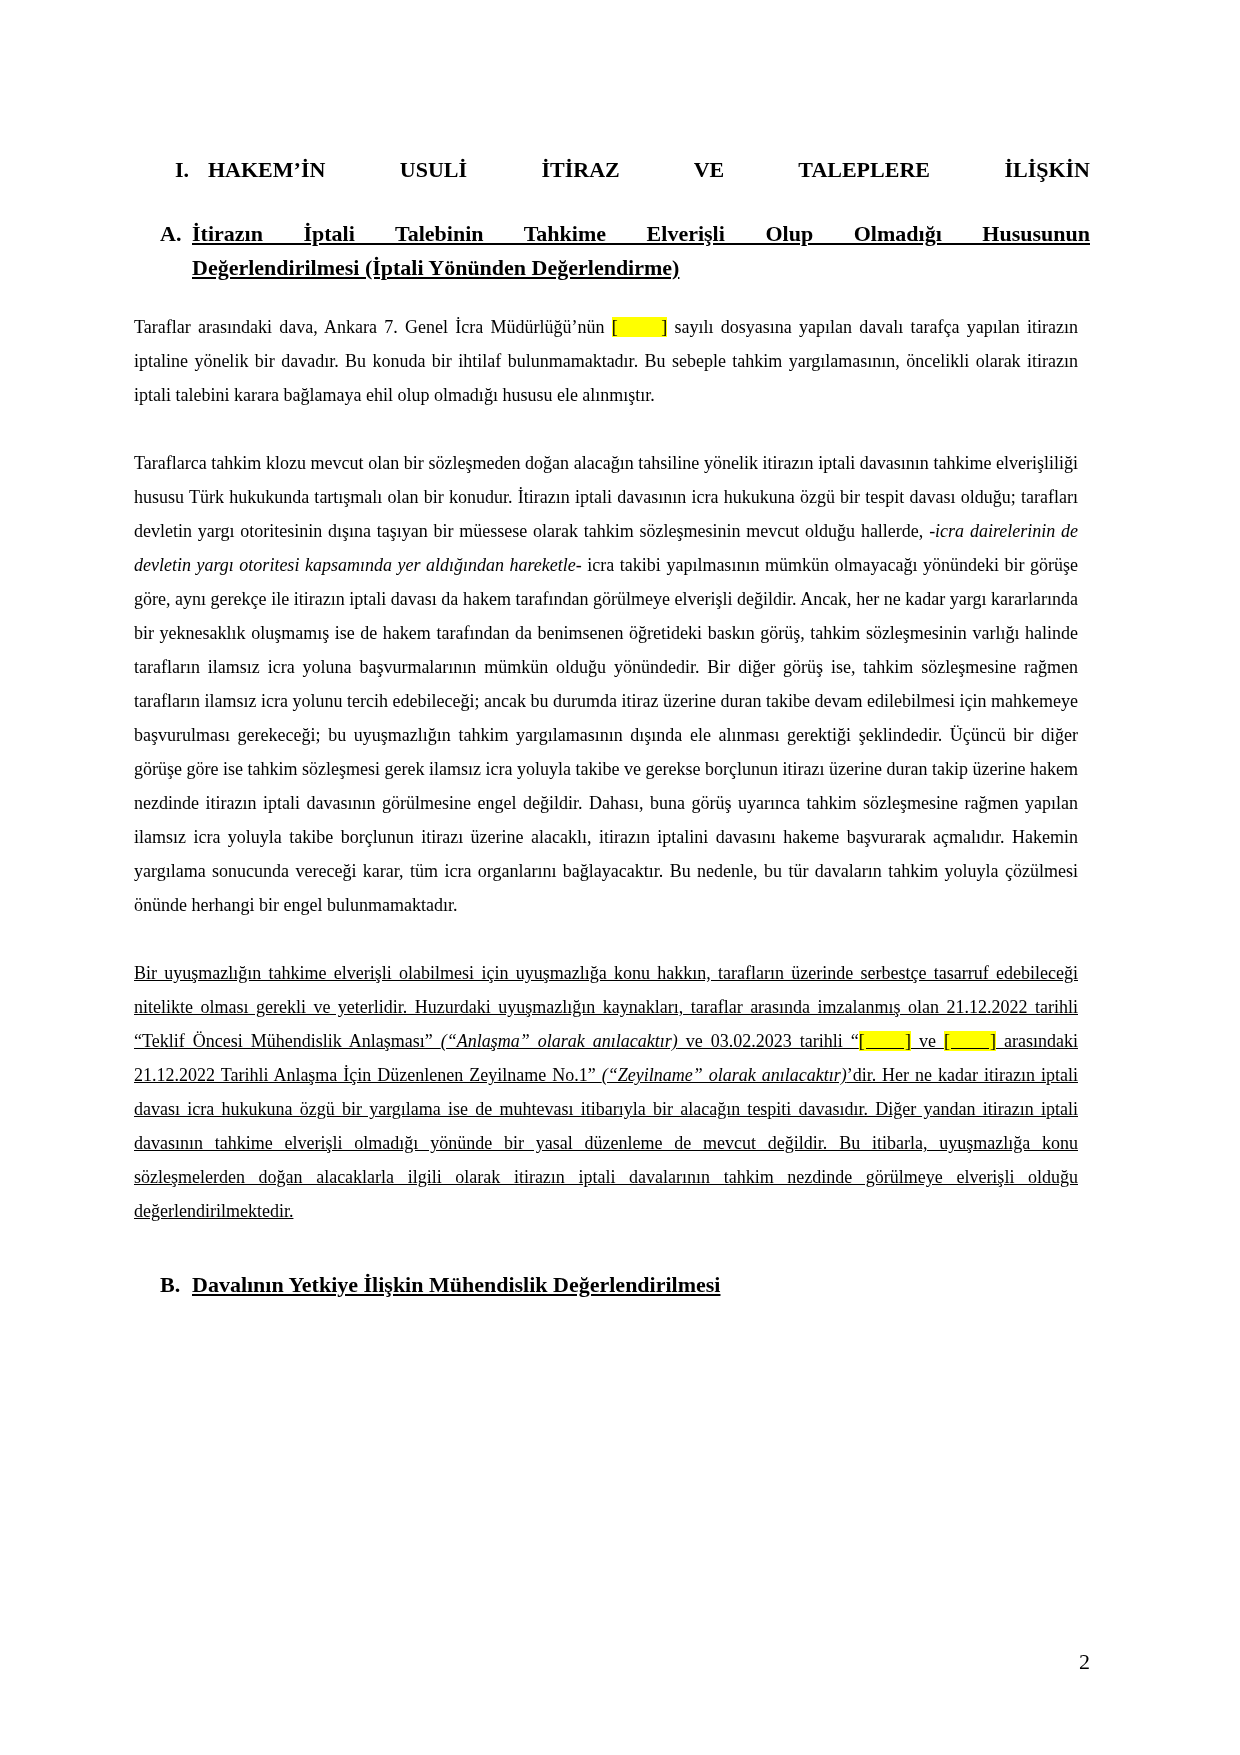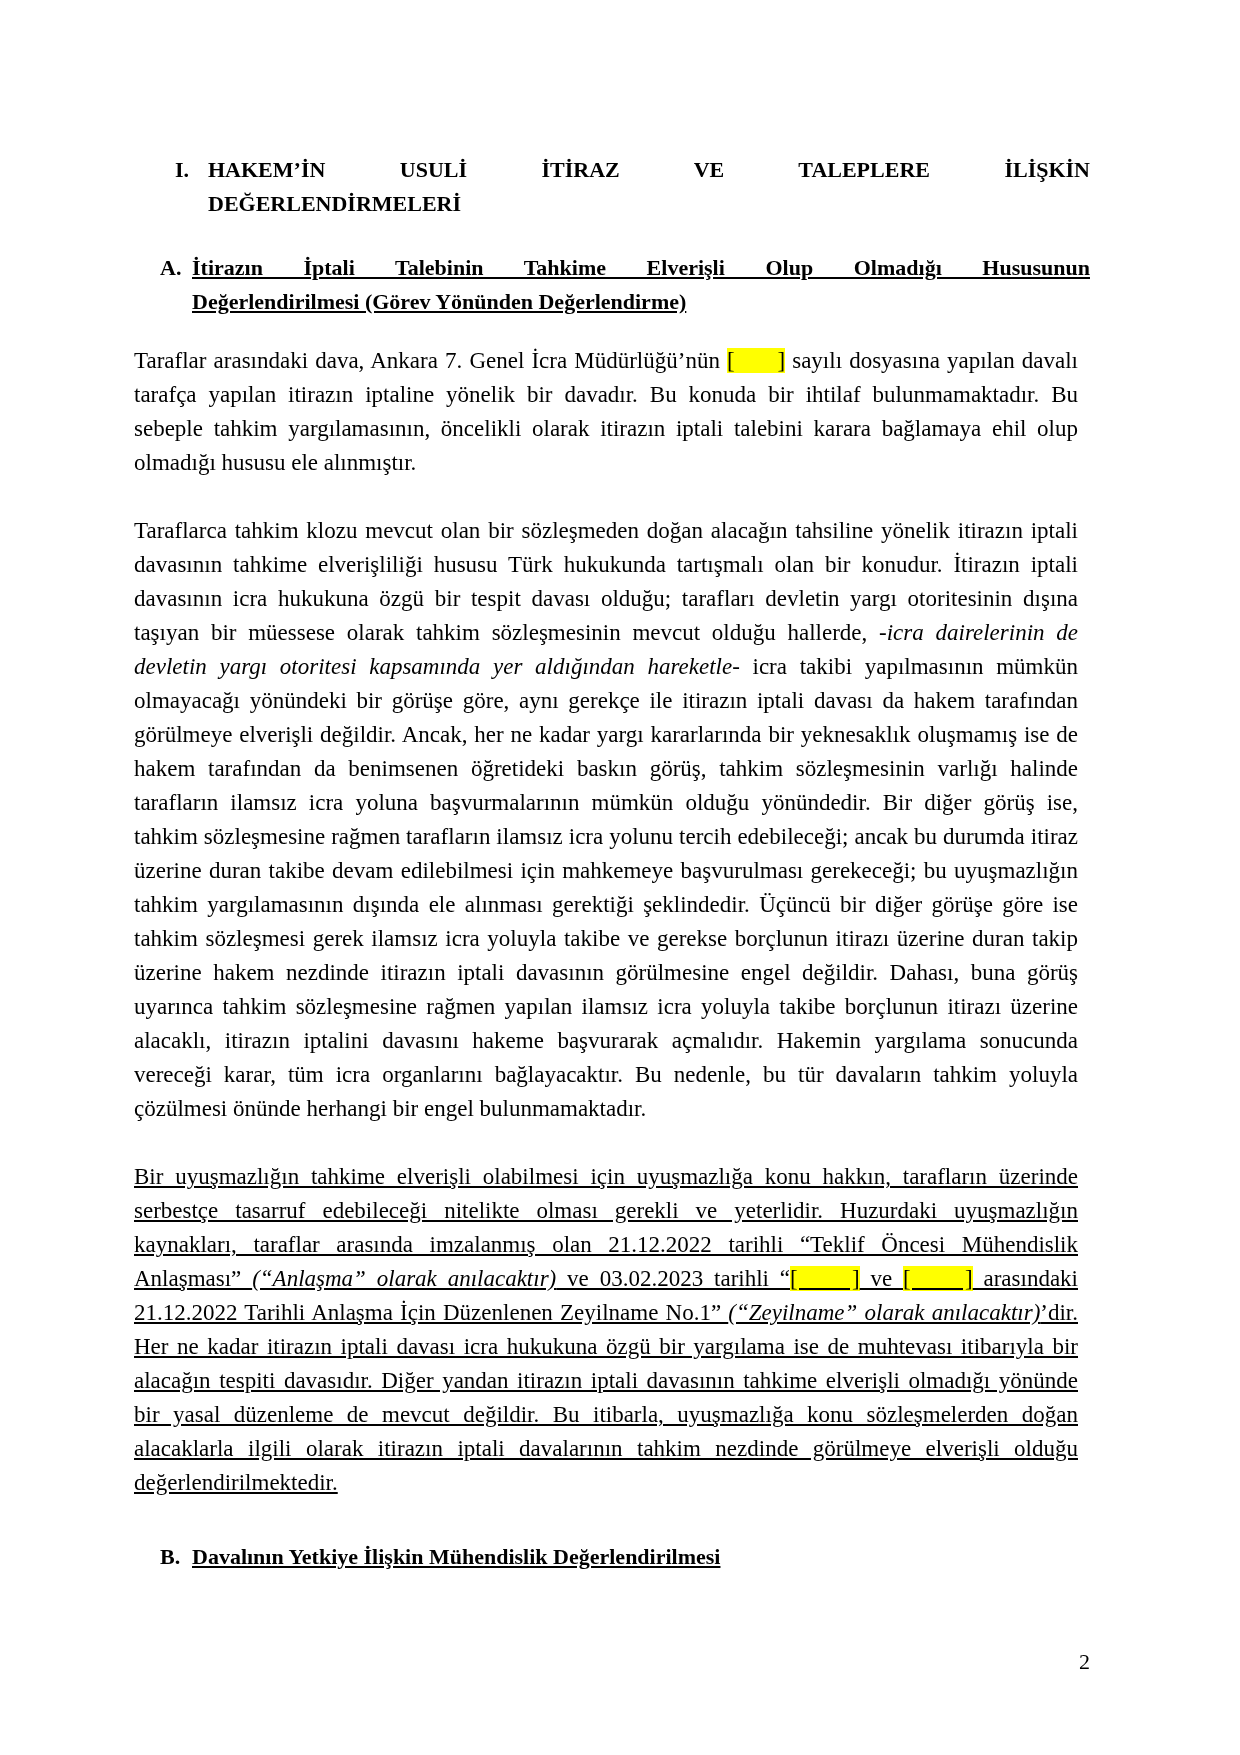--- a/index.html
+++ b/index.html
@@ -48,21 +48,21 @@
     line-height: 34px;
   }
   .heading-2 .h-label { width: 32px; flex-shrink: 0; }
   .heading-2 .h-body  { flex: 1; text-decoration: underline; }
   .heading-a { margin-bottom: 25px; }
   .heading-b { margin-top: 40px; }
   
   .justify-full { text-align: justify; text-align-last: justify; }
   
   .para {
-    font-size: 23px;
+    font-size: 18px;
     line-height: 34px;
     text-align: justify;
     margin: 0 12px 34px 0;
   }
   .para.p3 { margin-bottom: 36px; text-decoration: underline; }
   .run-normal { }
   .run-italic { font-style: italic; }
   .run-highlight {  }
   
   .page-number {
@@ -76,29 +76,28 @@
 </style>
 </head>
 <body>
 
 <div class="page">
 
   <div class="heading-1">
     <span class="h-label">I.</span>
     <span class="h-body">
       <span style="display:block" class="justify-full">HAKEM’İN USULİ İTİRAZ VE TALEPLERE İLİŞKİN</span>
-      <span style="display:block">DEĞERLENDİRMELERİ</span>
     </span>
   </div>
 
   <div class="heading-2 heading-a">
     <span class="h-label">A.</span>
     <span class="h-body">
       <span style="display:block" class="justify-full">İtirazın İptali Talebinin Tahkime Elverişli Olup Olmadığı Hususunun</span>
-      <span style="display:block">Değerlendirilmesi (Görev Yönünden Değerlendirme)</span>
+      <span style="display:block">Değerlendirilmesi (İptali Yönünden Değerlendirme)</span>
     </span>
   </div>
 
   <p class="para p1 body-text"><span class="run-normal">Taraflar arasındaki dava, Ankara 7. Genel İcra Müdürlüğü’nün </span><span class="run-highlight" style="background: rgb(255, 255, 0);">[&nbsp;&nbsp;&nbsp;&nbsp;&nbsp;&nbsp;]</span><span class="run-normal"> sayılı dosyasına yapılan davalı tarafça yapılan itirazın iptaline yönelik bir davadır. Bu konuda bir ihtilaf bulunmamaktadır. Bu sebeple tahkim yargılamasının, öncelikli olarak itirazın iptali talebini karara bağlamaya ehil olup olmadığı hususu ele alınmıştır.</span></p>
   <p class="para p2 body-text"><span class="run-normal">Taraflarca tahkim klozu mevcut olan bir sözleşmeden doğan alacağın tahsiline yönelik itirazın iptali davasının tahkime elverişliliği hususu Türk hukukunda tartışmalı olan bir konudur. İtirazın iptali davasının icra hukukuna özgü bir tespit davası olduğu; tarafları devletin yargı otoritesinin dışına taşıyan bir müessese olarak tahkim sözleşmesinin mevcut olduğu hallerde, </span><span class="run-italic">-icra dairelerinin de devletin yargı otoritesi kapsamında yer aldığından hareketle-</span><span class="run-normal"> icra takibi yapılmasının mümkün olmayacağı yönündeki bir görüşe göre, aynı gerekçe ile itirazın iptali davası da hakem tarafından görülmeye elverişli değildir. Ancak, her ne kadar yargı kararlarında bir yeknesaklık oluşmamış ise de hakem tarafından da benimsenen öğretideki baskın görüş, tahkim sözleşmesinin varlığı halinde tarafların ilamsız icra yoluna başvurmalarının mümkün olduğu yönündedir. Bir diğer görüş ise, tahkim sözleşmesine rağmen tarafların ilamsız icra yolunu tercih edebileceği; ancak bu durumda itiraz üzerine duran takibe devam edilebilmesi için mahkemeye başvurulması gerekeceği; bu uyuşmazlığın tahkim yargılamasının dışında ele alınması gerektiği şeklindedir. Üçüncü bir diğer görüşe göre ise tahkim sözleşmesi gerek ilamsız icra yoluyla takibe ve gerekse borçlunun itirazı üzerine duran takip üzerine hakem nezdinde itirazın iptali davasının görülmesine engel değildir. Dahası, buna görüş uyarınca tahkim sözleşmesine rağmen yapılan ilamsız icra yoluyla takibe borçlunun itirazı üzerine alacaklı, itirazın iptalini davasını hakeme başvurarak açmalıdır. Hakemin yargılama sonucunda vereceği karar, tüm icra organlarını bağlayacaktır. Bu nedenle, bu tür davaların tahkim yoluyla çözülmesi önünde herhangi bir engel bulunmamaktadır.</span></p>
   <p class="para p3 body-text"><span class="run-normal">Bir uyuşmazlığın tahkime elverişli olabilmesi için uyuşmazlığa konu hakkın, tarafların üzerinde serbestçe tasarruf edebileceği nitelikte olması gerekli ve yeterlidir. Huzurdaki uyuşmazlığın kaynakları, taraflar arasında imzalanmış olan 21.12.2022 tarihli “Teklif Öncesi Mühendislik Anlaşması” </span><span class="run-italic">(“Anlaşma” olarak anılacaktır)</span><span class="run-normal"> ve 03.02.2023 tarihli “</span><span class="run-highlight" style="background: rgb(255, 255, 0);">[&nbsp;&nbsp;&nbsp;&nbsp;&nbsp;]</span><span class="run-normal"> ve </span><span class="run-highlight" style="background: rgb(255, 255, 0);">[&nbsp;&nbsp;&nbsp;&nbsp;&nbsp;]</span><span class="run-normal"> arasındaki 21.12.2022 Tarihli Anlaşma İçin Düzenlenen Zeyilname No.1” </span><span class="run-italic">(“Zeyilname” olarak anılacaktır)</span><span class="run-normal">’dir. Her ne kadar itirazın iptali davası icra hukukuna özgü bir yargılama ise de muhtevası itibarıyla bir alacağın tespiti davasıdır. Diğer yandan itirazın iptali davasının tahkime elverişli olmadığı yönünde bir yasal düzenleme de mevcut değildir. Bu itibarla, uyuşmazlığa konu sözleşmelerden doğan alacaklarla ilgili olarak itirazın iptali davalarının tahkim nezdinde görülmeye elverişli olduğu değerlendirilmektedir.</span></p>
 
   <div class="heading-2 heading-b">
     <span class="h-label">B.</span>
     <span class="h-body">Davalının Yetkiye İlişkin Mühendislik Değerlendirilmesi</span>

